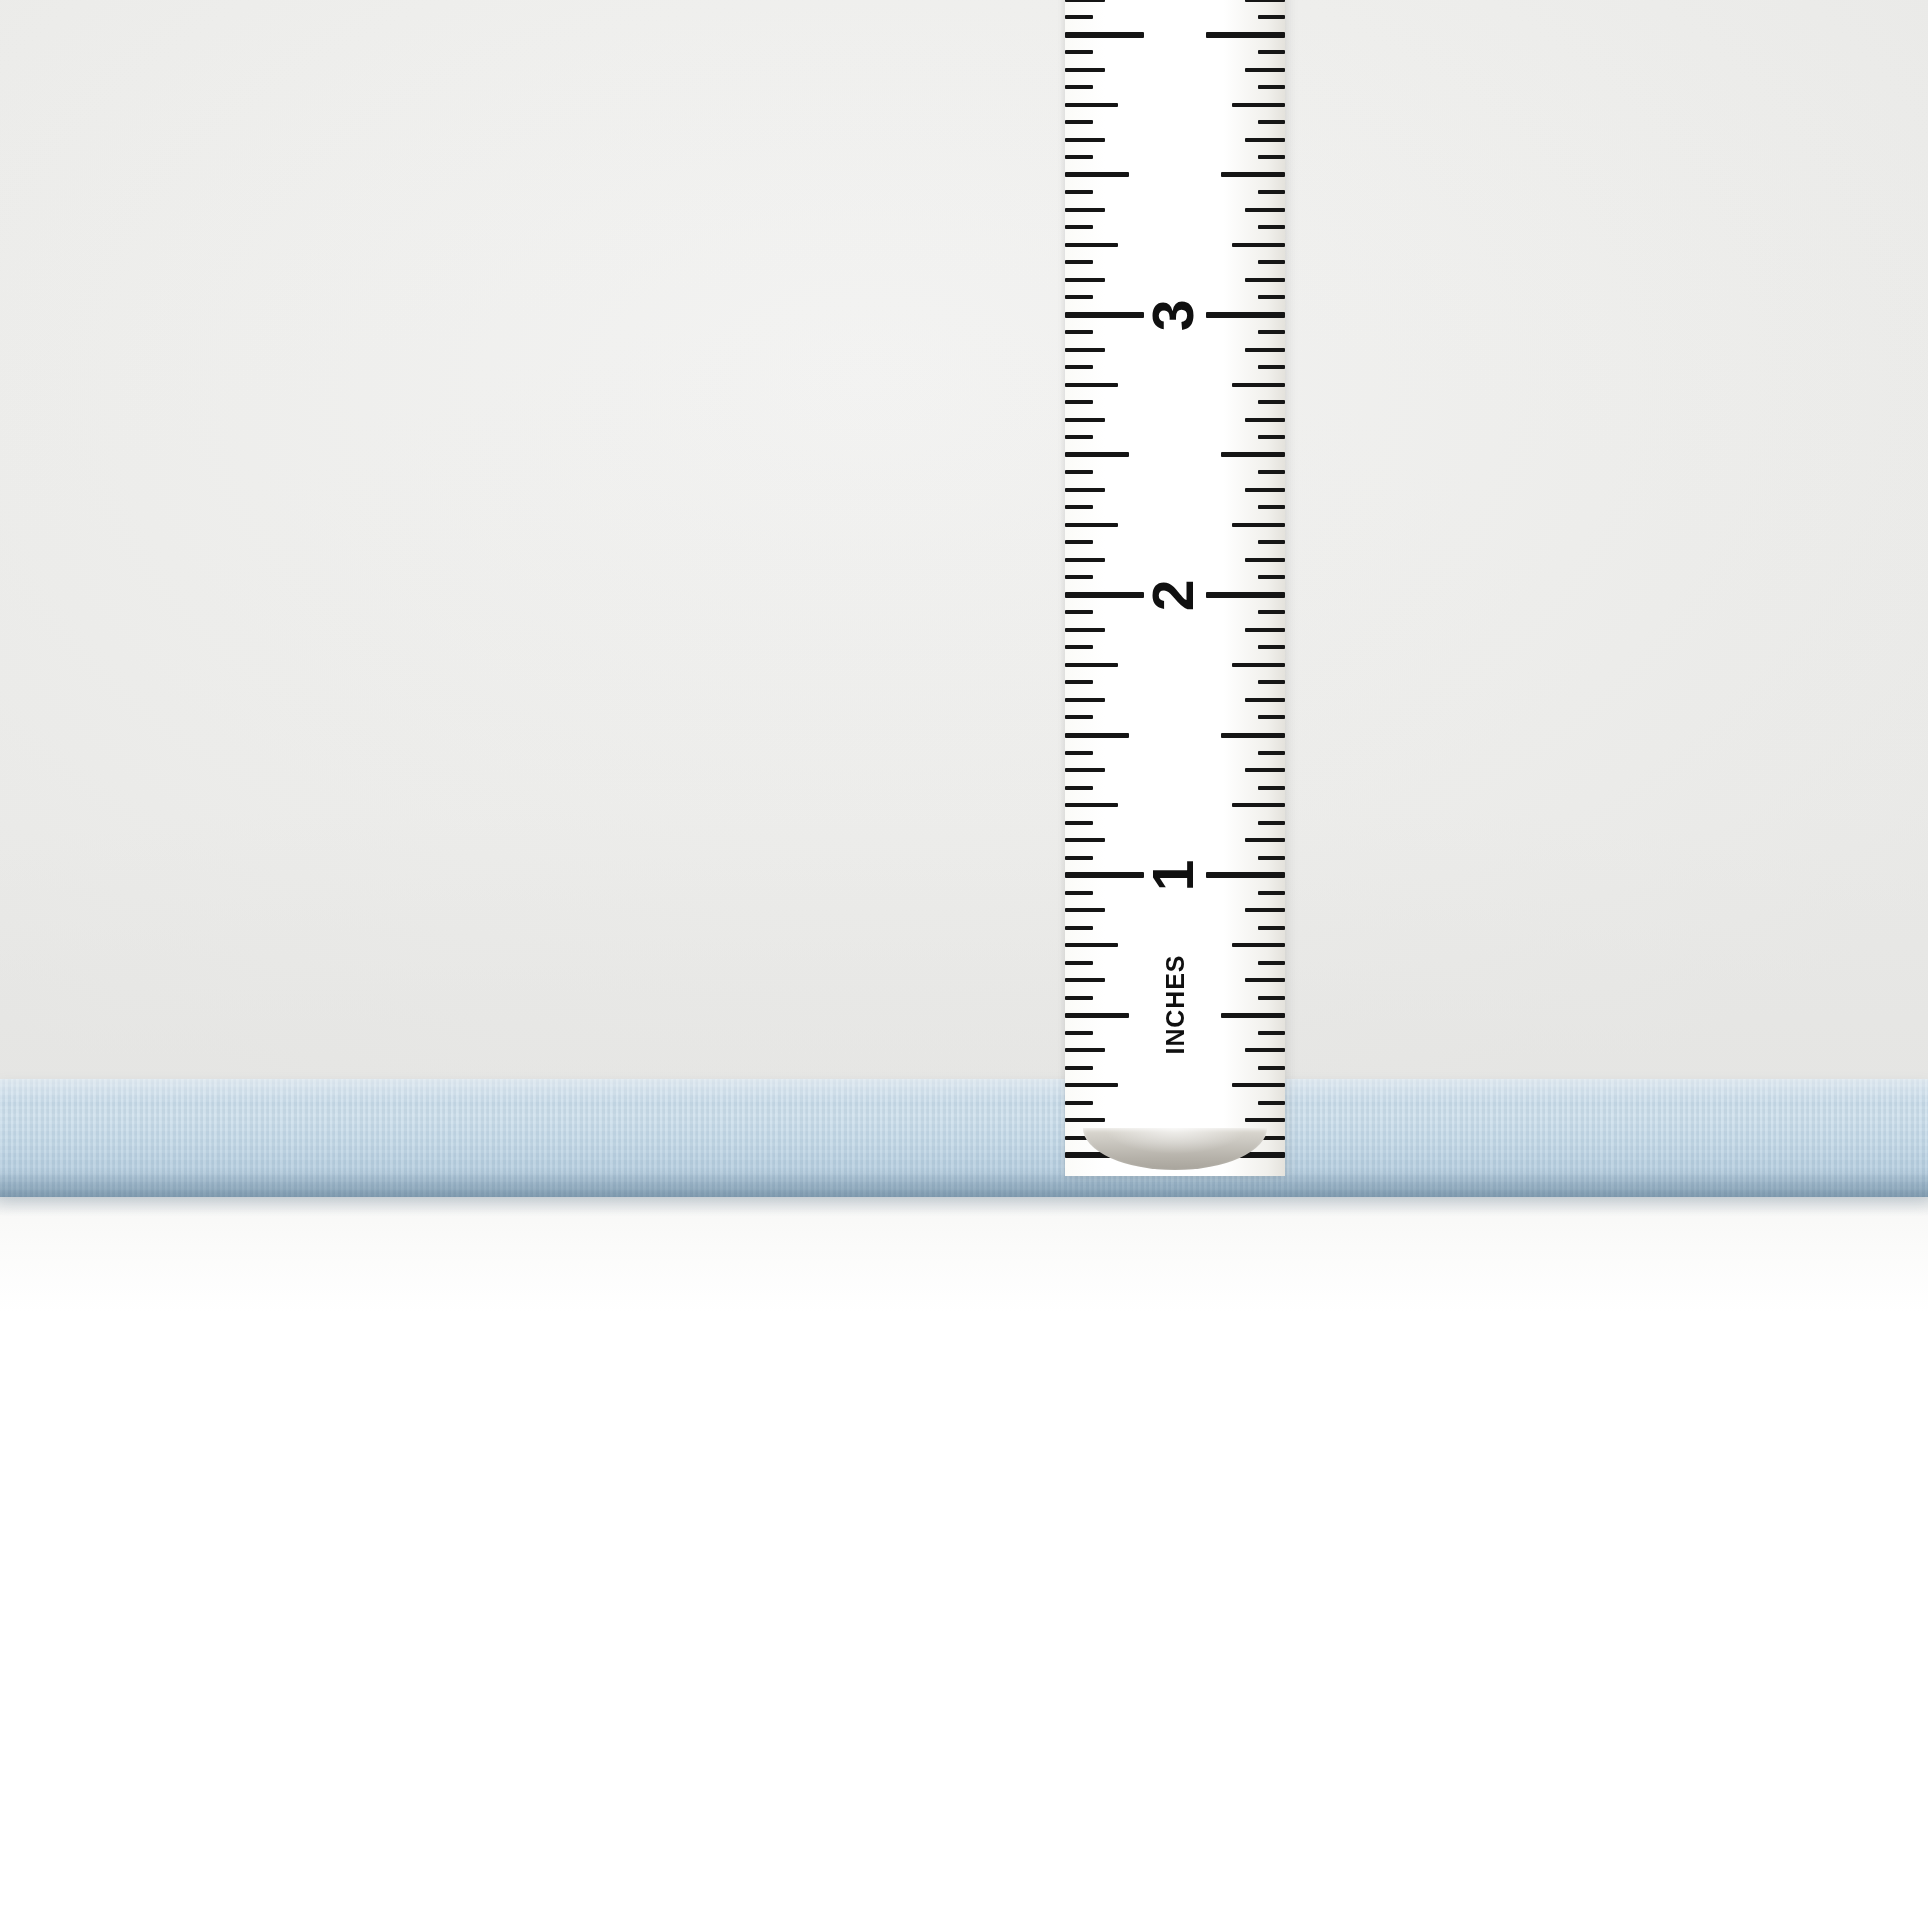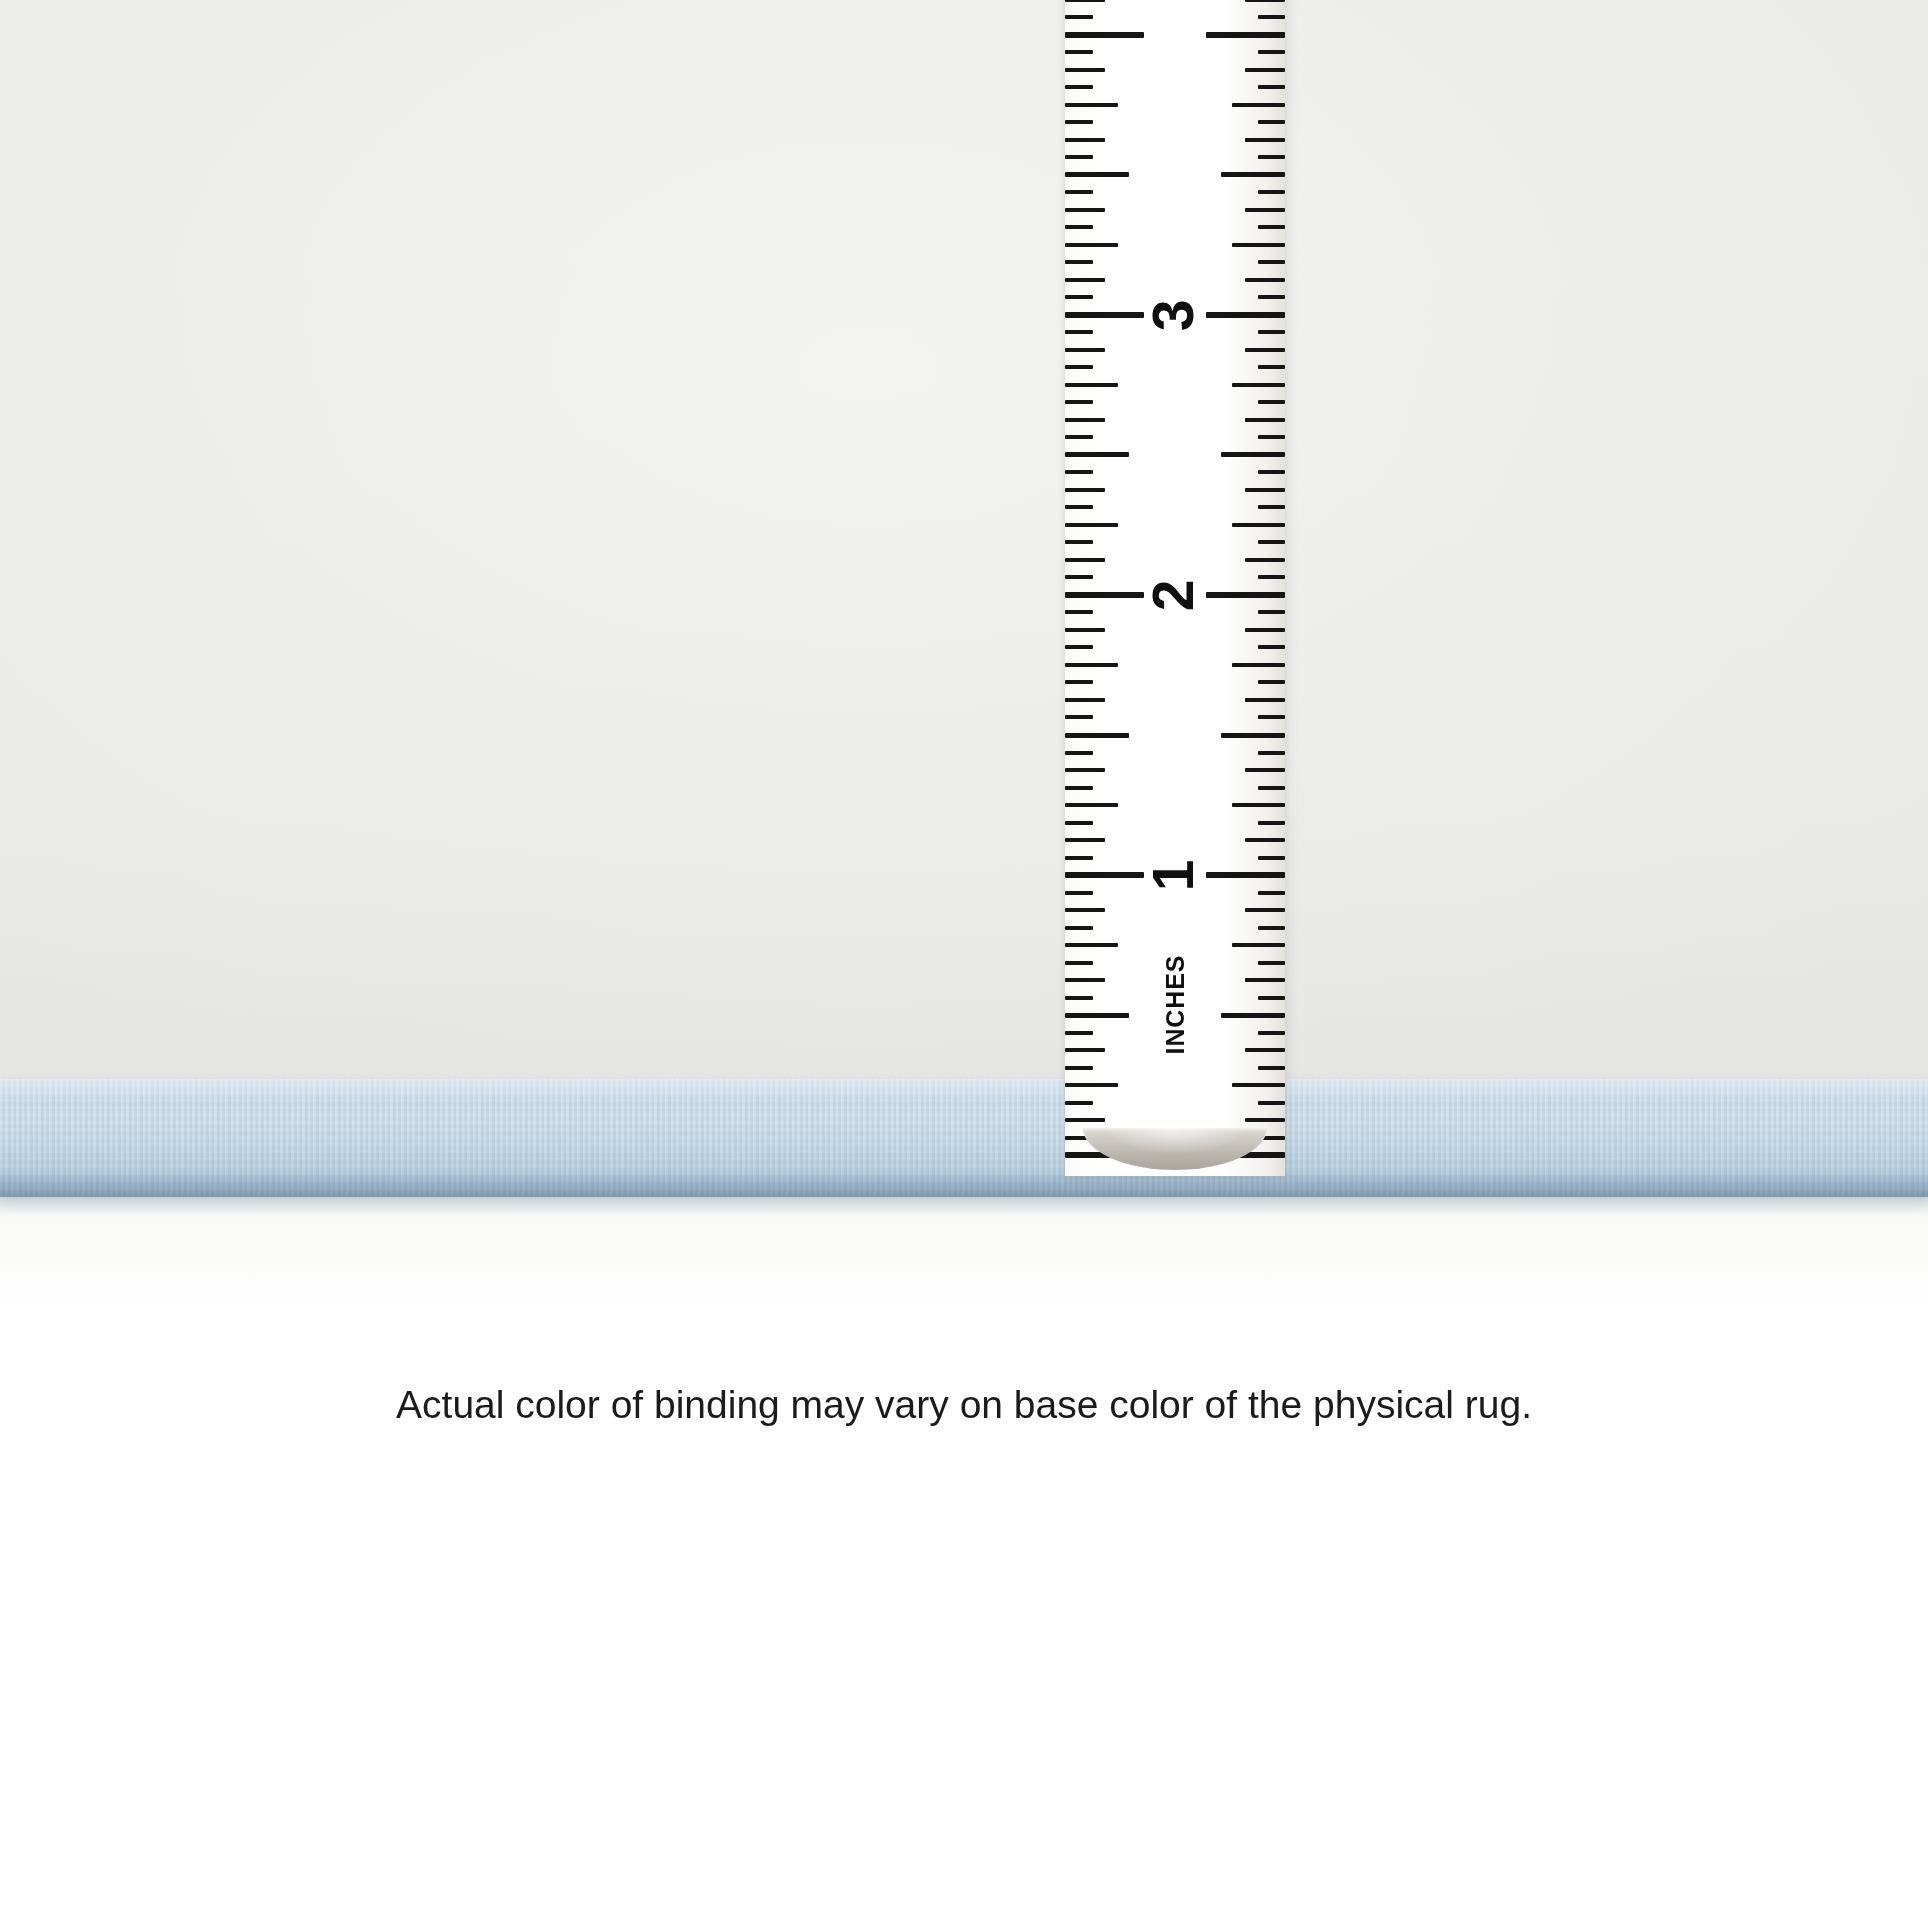--- a/index.html
+++ b/index.html
@@ -366,17 +366,16 @@
           <div class="num" style="left: 69px; top: 574px; width: 83px; height: 61px; text-align: center;">2</div>
           <div class="num" style="left: 69px; top: 294px; width: 83px; height: 61px; text-align: center;">3</div>
           <div class="inches-label" style="left: 41px; top: 999px; width: 138px; text-align: center;">INCHES</div>
         </div>
       <div class="ruler-tip"></div>
       <div class="ruler-tip-shade"></div>
     </div>
   </div>
 
   <div class="caption">
-    <span class="line">Actual color of binding may vary on base color of the physical rug.</span>
   </div>
 
 </div>
 
 
 </body></html>

